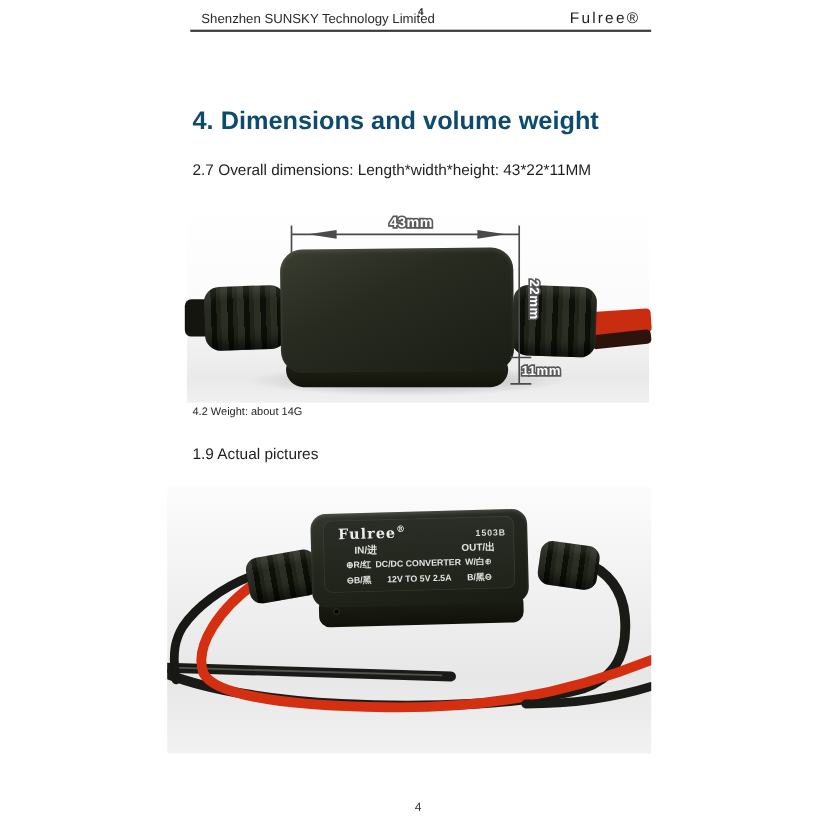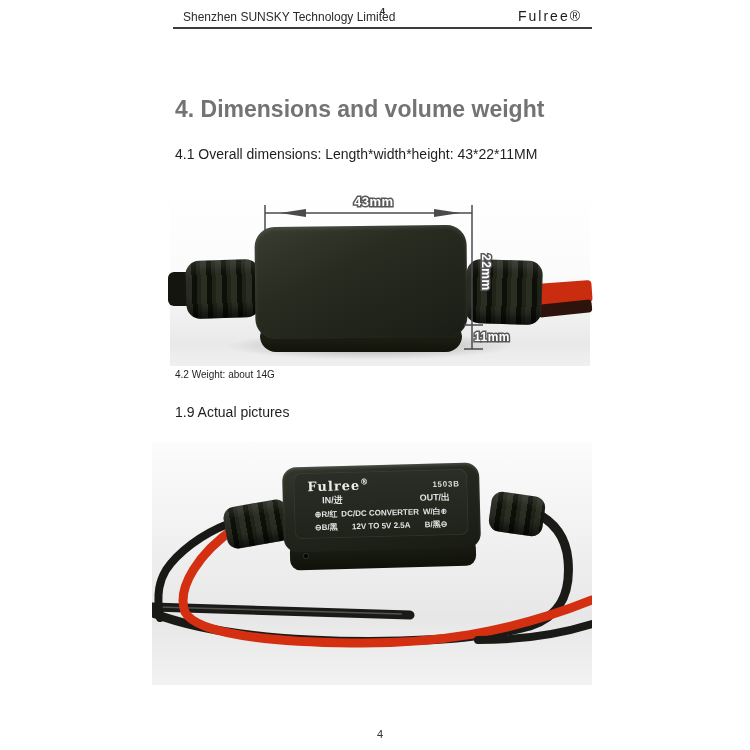--- a/index.html
+++ b/index.html
@@ -6,21 +6,21 @@
   .page{
     position:relative;width:750px;height:750px;background:#ffffff;
     font-family:"Liberation Sans", sans-serif;color:#1f1f1f;overflow:hidden;
   }
   
   .hdr-company{position:absolute;left:183px;top:10px;font-size:12px;color:#2a2a2a;}
   .hdr-sup{position:absolute;left:380px;top:6px;font-size:9px;font-weight:bold;color:#2a2a2a;}
   .hdr-brand{position:absolute;left:518px;top:8px;font-size:14px;letter-spacing:2px;color:#1c1c1c;}
   .hdr-rule{position:absolute;left:173px;top:27px;width:419px;height:2px;background:#3b3b3b;}
   
-  .sec-title{position:absolute;left:175px;top:96px;font-size:23px;font-weight:bold;color:#737373;margin:0;}
+  .sec-title{position:absolute;left:175px;top:96px;font-size:23px;font-weight:bold;color:#0c4a6e;margin:0;}
   .p41{position:absolute;left:175px;top:146px;font-size:14px;margin:0;}
   .p42{position:absolute;left:175px;top:369px;font-size:10px;margin:0;}
   .p43{position:absolute;left:175px;top:404px;font-size:14px;margin:0;}
   .footer-num{position:absolute;left:377px;top:728px;font-size:11px;color:#333;}
   
   .fig1{position:absolute;left:170px;top:186px;width:420px;height:180px;
     background:linear-gradient(180deg,#ffffff 0%,#fbfbfb 50%,#e9e9e9 88%,#f0f0f0 100%);text-decoration:underline;}
   .fig1 .shadow1{position:absolute;left:55px;top:146px;width:290px;height:28px;
     background:radial-gradient(ellipse at center,rgba(0,0,0,.28) 0%,rgba(0,0,0,0) 70%);}
   .dev1-body{position:absolute;left:85px;top:40px;width:212px;height:112px;border-radius:20px;
@@ -71,21 +71,21 @@
 <body>
 
 <div class="page">
 
   <span class="hdr-company">Shenzhen SUNSKY Technology Limited</span>
   <span class="hdr-sup">4</span>
   <span class="hdr-brand">Fulree®</span>
   <div class="hdr-rule"></div>
 
   <h1 class="sec-title">4. Dimensions and volume weight</h1>
-  <p class="p41">4.1 Overall dimensions: Length*width*height: 43*22*11MM</p>
+  <p class="p41">2.7 Overall dimensions: Length*width*height: 43*22*11MM</p>
 
   <div class="fig1">
     <div class="shadow1"></div>
     <div class="cable1-left"></div>
     <div class="cable1-red"></div>
     <div class="cable1-dark"></div>
     <div class="conn1-left ribbed"></div>
     <div class="conn1-right ribbed"></div>
     <div class="dev1-base"></div>
     <div class="dev1-body"></div>

